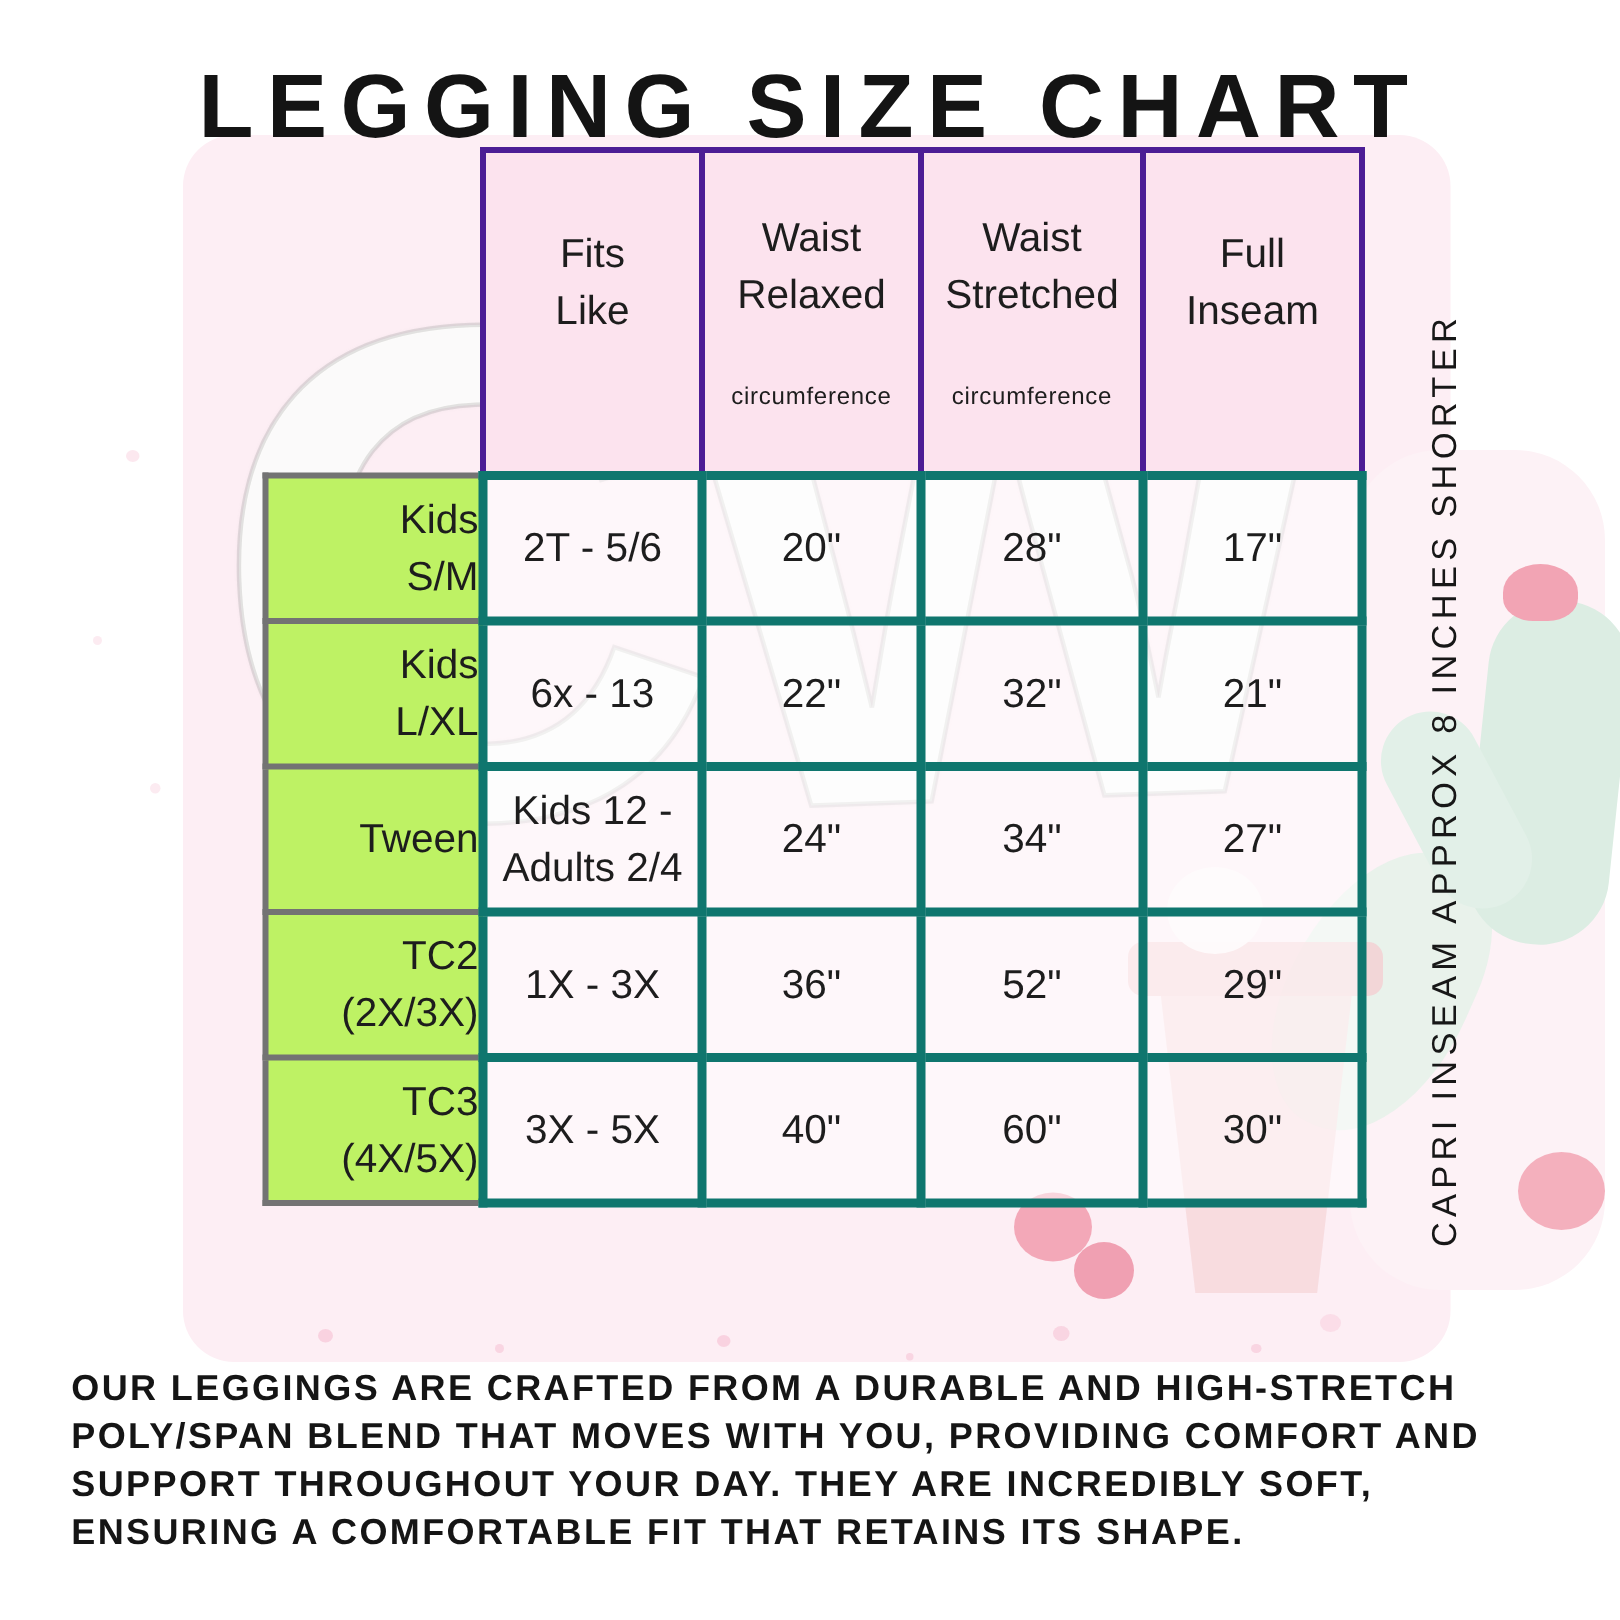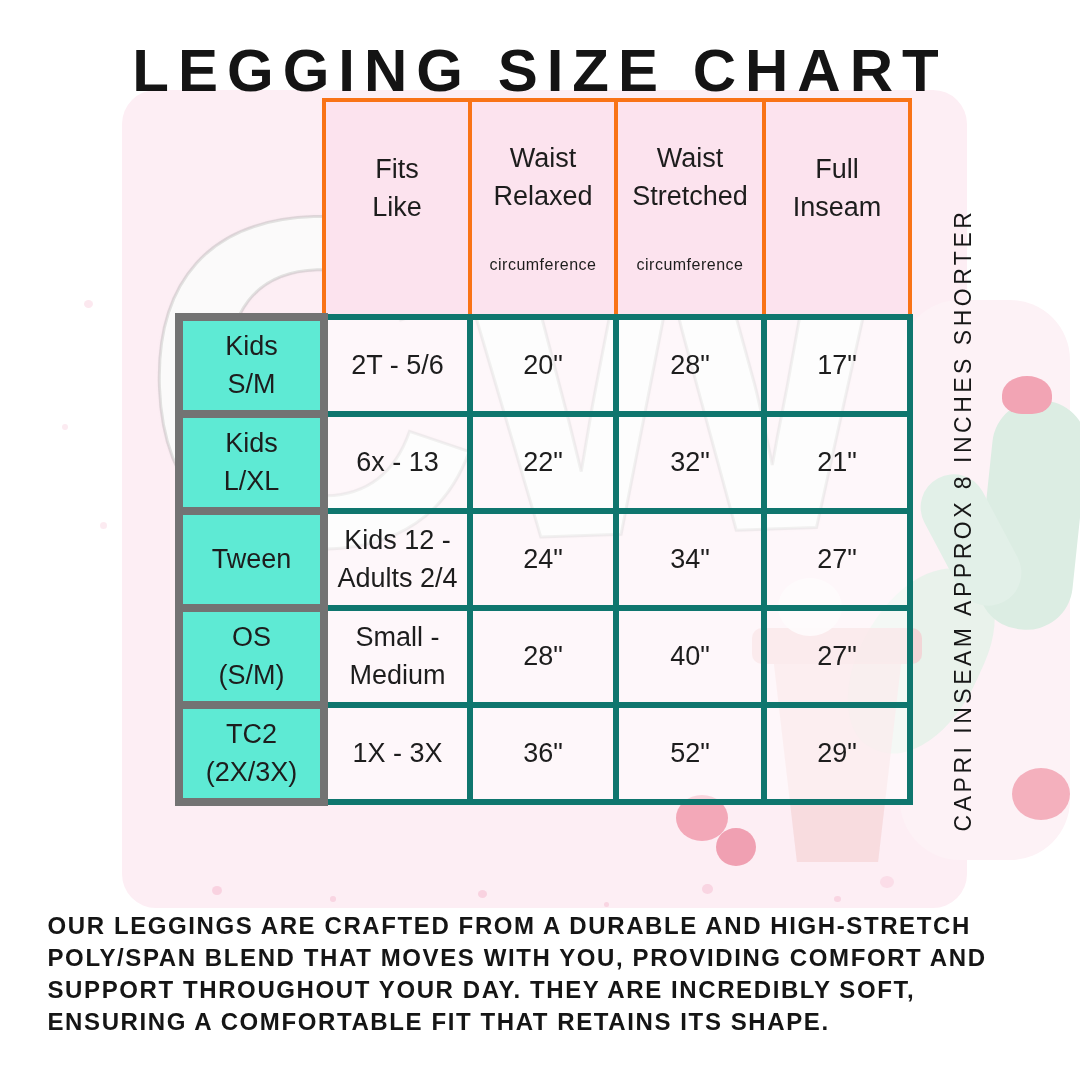--- a/index.html
+++ b/index.html
@@ -79,25 +79,25 @@
   table.size-table {
     position:absolute; left:175px; top:98px; z-index:2;
     border-collapse:collapse; table-layout:fixed; width:731px;
   }
   .size-table th, .size-table td {
     text-align:center; vertical-align:middle;
     font-size:27px; font-weight:400; line-height:1.4; color:#1d1d1d;
     white-space:pre-line;
   }
   .size-table thead th {
-    height:100px; background:#fce3ee; border:4px solid #f97316;
+    height:100px; background:#fce3ee; border:4px solid #4c1d95;
   }
   .size-table thead th.corner { background:transparent; border:none; }
   .size-table tbody th {
-    height:97px; background:#5eead4; border:8px solid #737373;
+    height:97px; background:#bef264; border:4px solid #737373;text-align:right;
   }
   .size-table tbody td {
     height:97px; background:rgba(255,255,255,0.52); border:6px solid #0f766e;
   }
   .head-title { display:block; white-space:pre-line; }
   .head-sub { display:block; font-size:16px; margin-top:1px; letter-spacing:.5px;text-align:center; }
   .head-sub:empty { display:none; }
   
   .side-note {
     position:absolute; left:963px; top:520px; z-index:3;
@@ -198,36 +198,35 @@
       </tr>
       <tr>
         <th>Tween</th>
         <td>Kids 12 -
 Adults 2/4</td>
         <td>24"</td>
         <td>34"</td>
         <td>27"</td>
       </tr>
       <tr>
-        <th>OS
-(S/M)</th>
-        <td>Small -
-Medium</td>
-        <td>28"</td>
-        <td>40"</td>
-        <td>27"</td>
-      </tr>
-      <tr>
         <th>TC2
 (2X/3X)</th>
         <td>1X - 3X</td>
         <td>36"</td>
         <td>52"</td>
         <td>29"</td>
       </tr>
+      <tr>
+        <th>TC3
+(4X/5X)</th>
+        <td>3X - 5X</td>
+        <td>40"</td>
+        <td>60"</td>
+        <td>30"</td>
+      </tr>
     </tbody>
   </table>
 
   <div class="side-note">CAPRI INSEAM APPROX 8 INCHES SHORTER</div>
 
   <p class="description">OUR LEGGINGS ARE CRAFTED FROM A DURABLE AND HIGH-STRETCH POLY/SPAN BLEND THAT MOVES WITH YOU, PROVIDING COMFORT AND SUPPORT THROUGHOUT YOUR DAY. THEY ARE INCREDIBLY SOFT, ENSURING A COMFORTABLE FIT THAT RETAINS ITS SHAPE.</p>
 
 </div>
 
 </body></html>

